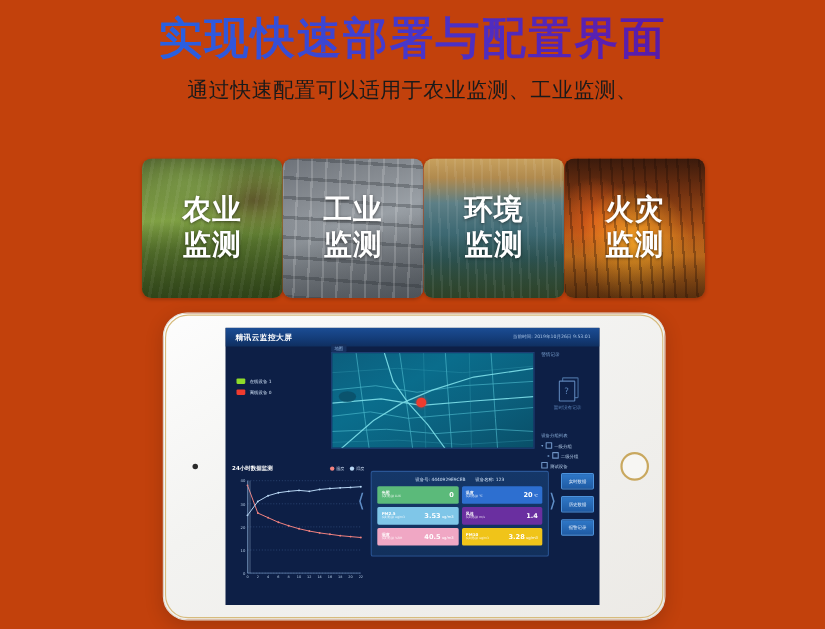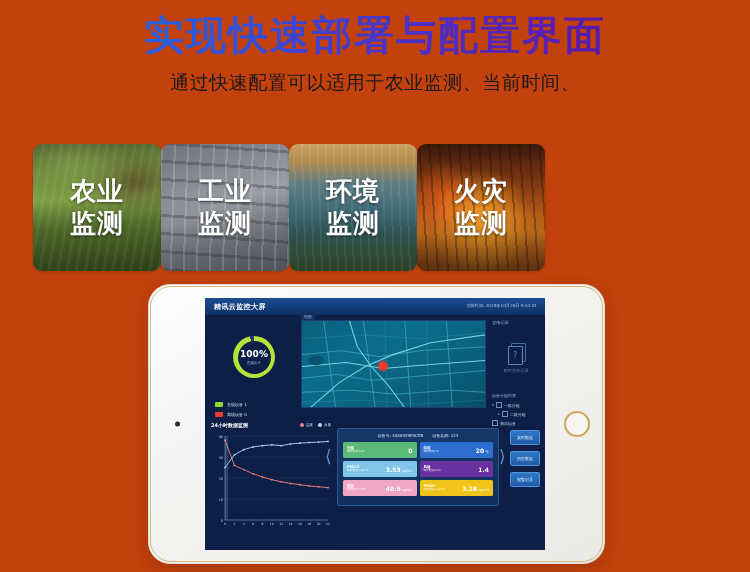--- a/index.html
+++ b/index.html
@@ -19,21 +19,21 @@
   }
   .subline{
     position:absolute;left:0;top:68px;width:750px;text-align:center;
     font-size:19px;color:#1a1a1a;line-height:1.48;letter-spacing:.5px;
   }
   .subline div{white-space:nowrap;}
 
   
   .cards{
     position:absolute;left:33px;top:144px;width:608px;height:127px;
-    display:flex;justify-content:flex-start;
+    display:flex;justify-content:flex-end;
   }
   .card{
     position:relative;width:128px;height:127px;border-radius:9px;overflow:hidden;
     box-shadow:0 1px 3px rgba(0,0,0,.18);
   }
   .card .photo{position:absolute;inset:0;}
   .card .label{
     position:absolute;inset:0;display:flex;flex-direction:column;
     align-items:center;justify-content:center;
     color:#fff;font-size:26px;font-weight:bold;line-height:1.22;letter-spacing:1px;
@@ -253,21 +253,21 @@
   }
 </style>
 </head>
 <body>
 
 <div class="page">
 
   <div class="headline">实现快速部署与配置界面</div>
 
   <div class="subline">
-    <div>通过快速配置可以适用于农业监测、当前时间、</div>
+    <div>通过快速配置可以适用于农业监测、工业监测、</div>
   </div>
 
   <div class="cards">
 
     <div class="card">
       <div class="photo ph-agri"></div>
       <div class="label">
         <span>农业</span>
         <span>监测</span>
       </div>
@@ -306,28 +306,20 @@
 
     <div class="screen">
       <div class="dash">
 
         <div class="dash-top">
           <div class="dash-title">精讯云监控大屏</div>
           <div class="dash-time">当前时间: 2019年10月26日 9:53:01</div>
         </div>
 
         <div class="col-left">
-          <div class="gauge-wrap">
-            <div class="gauge">
-              <div class="gauge-in">
-                <div class="gauge-pct">100%</div>
-                <div class="gauge-cap">在线比率</div>
-              </div>
-            </div>
-          </div>
           <div class="legend">
             <div class="legend-row">
               <span class="legend-sw" style="background:#8fdb2a"></span>
               <span class="legend-tx">在线设备 1</span>
             </div>
             <div class="legend-row">
               <span class="legend-sw" style="background:#ef3b2f"></span>
               <span class="legend-tx">离线设备 0</span>
             </div>
           </div>

